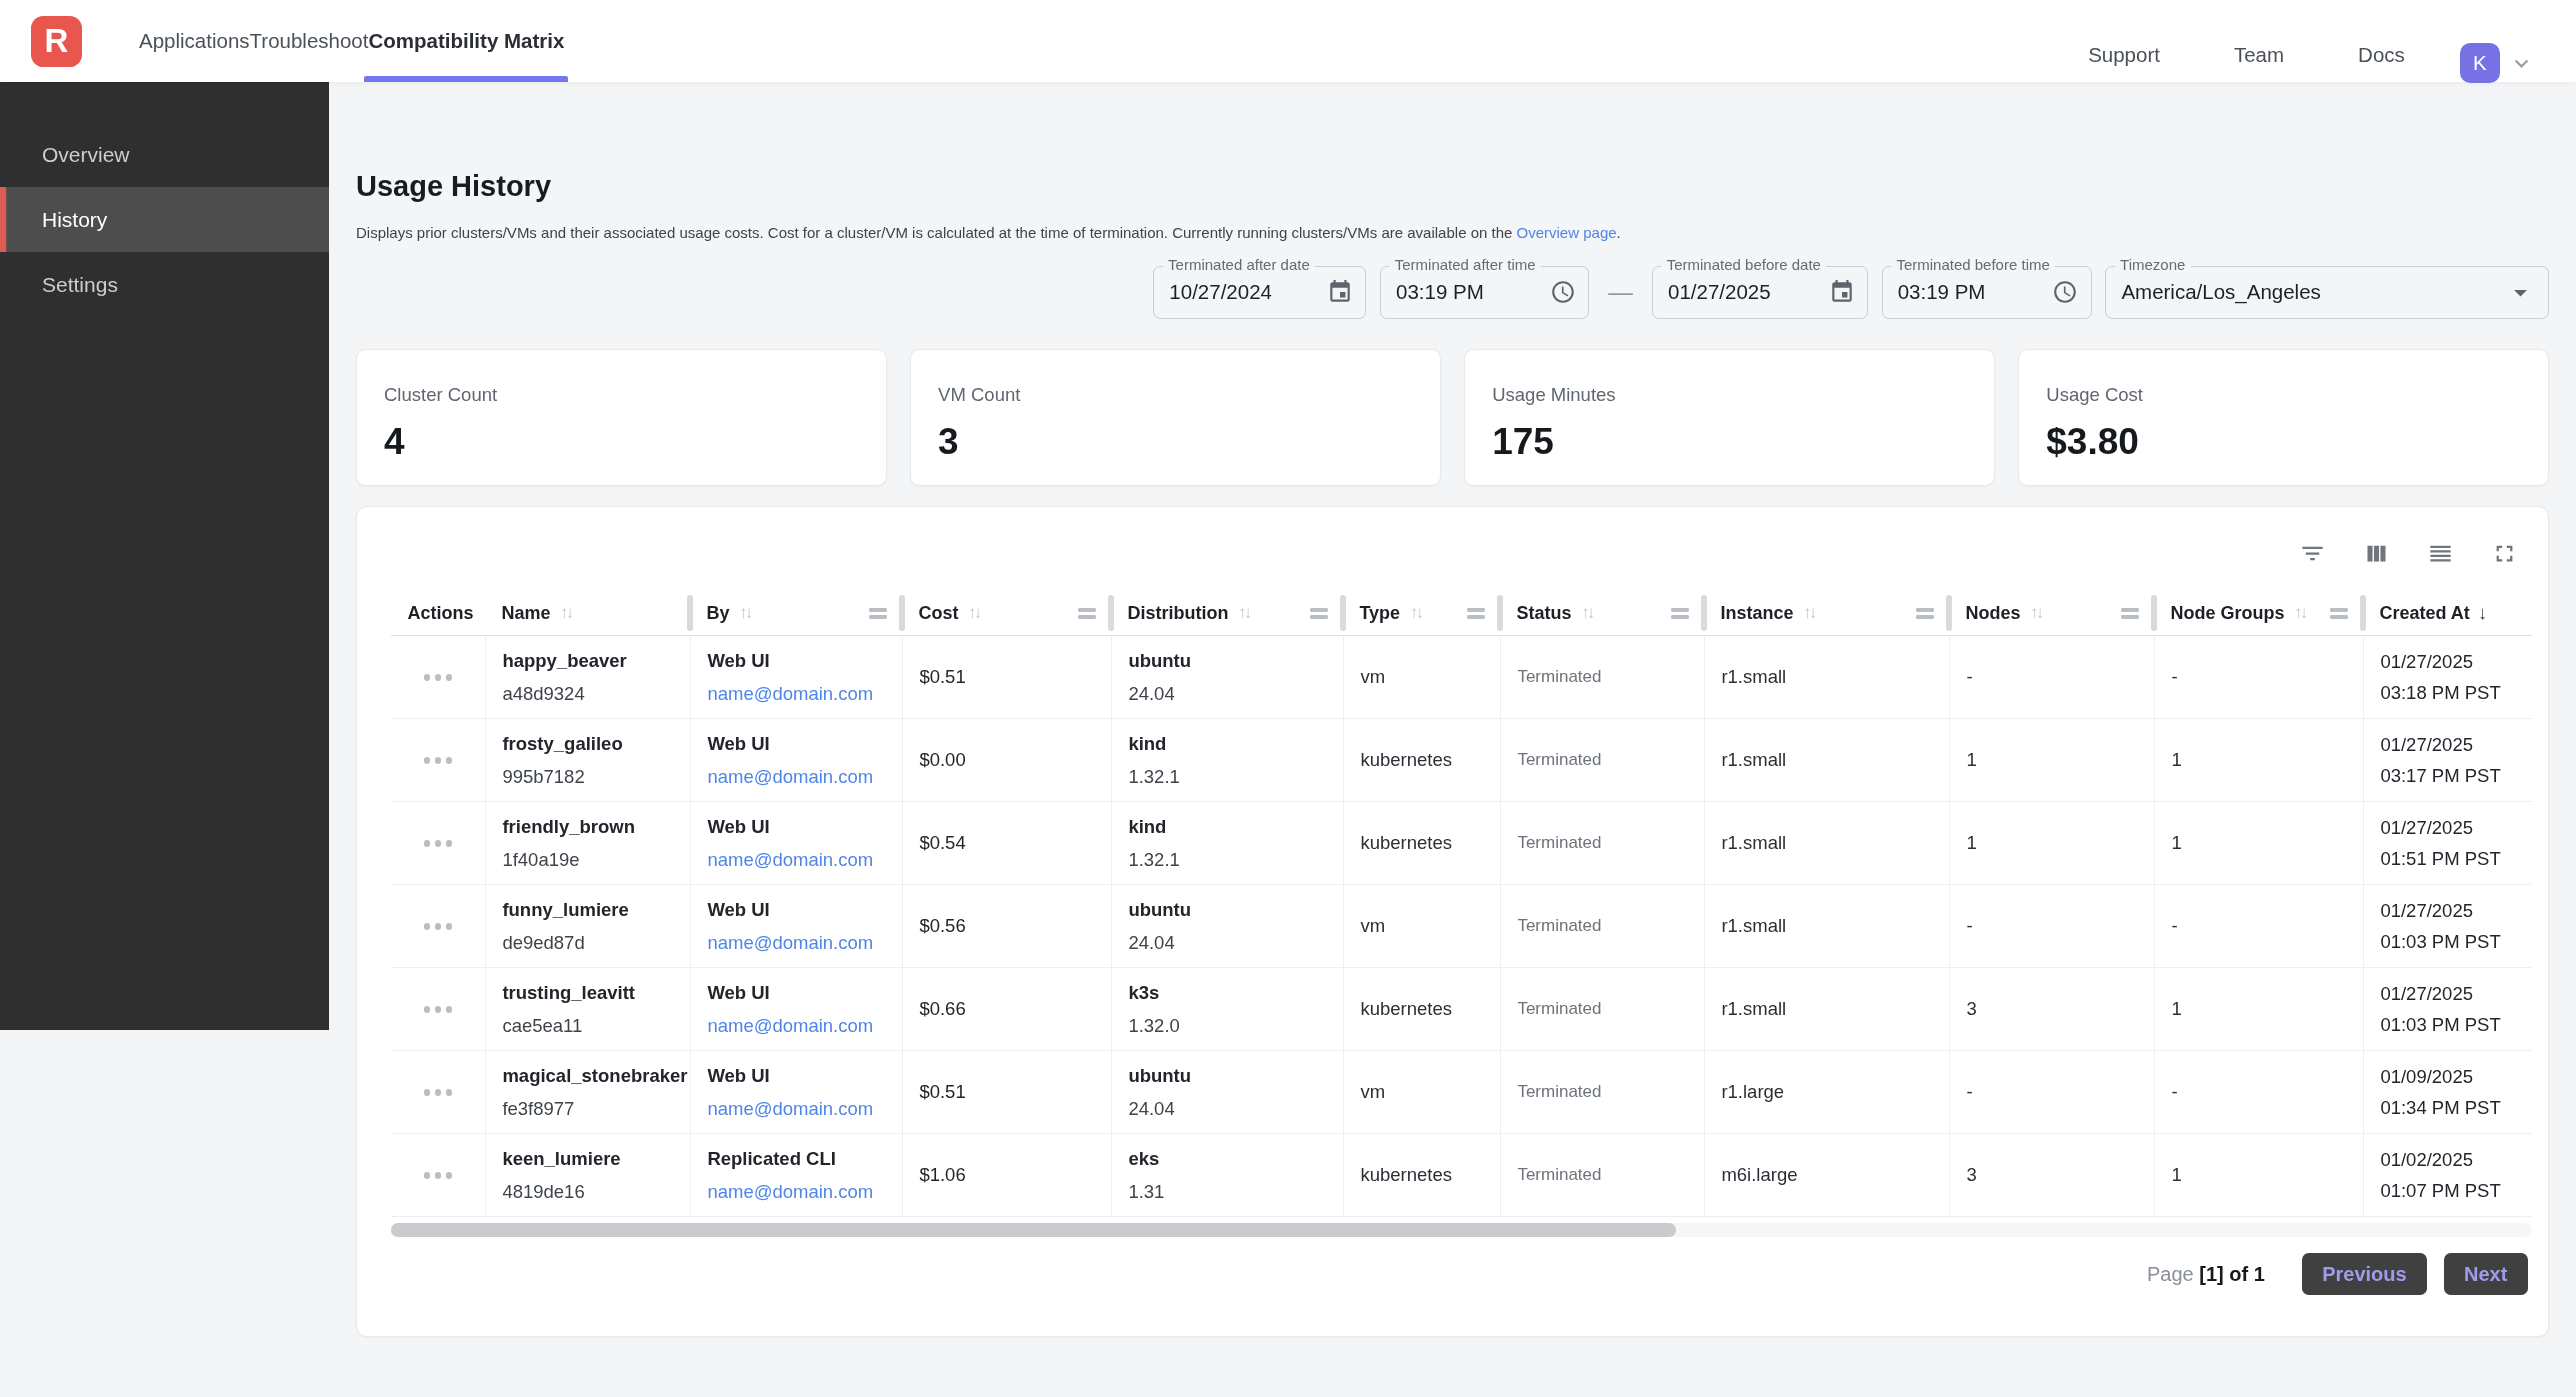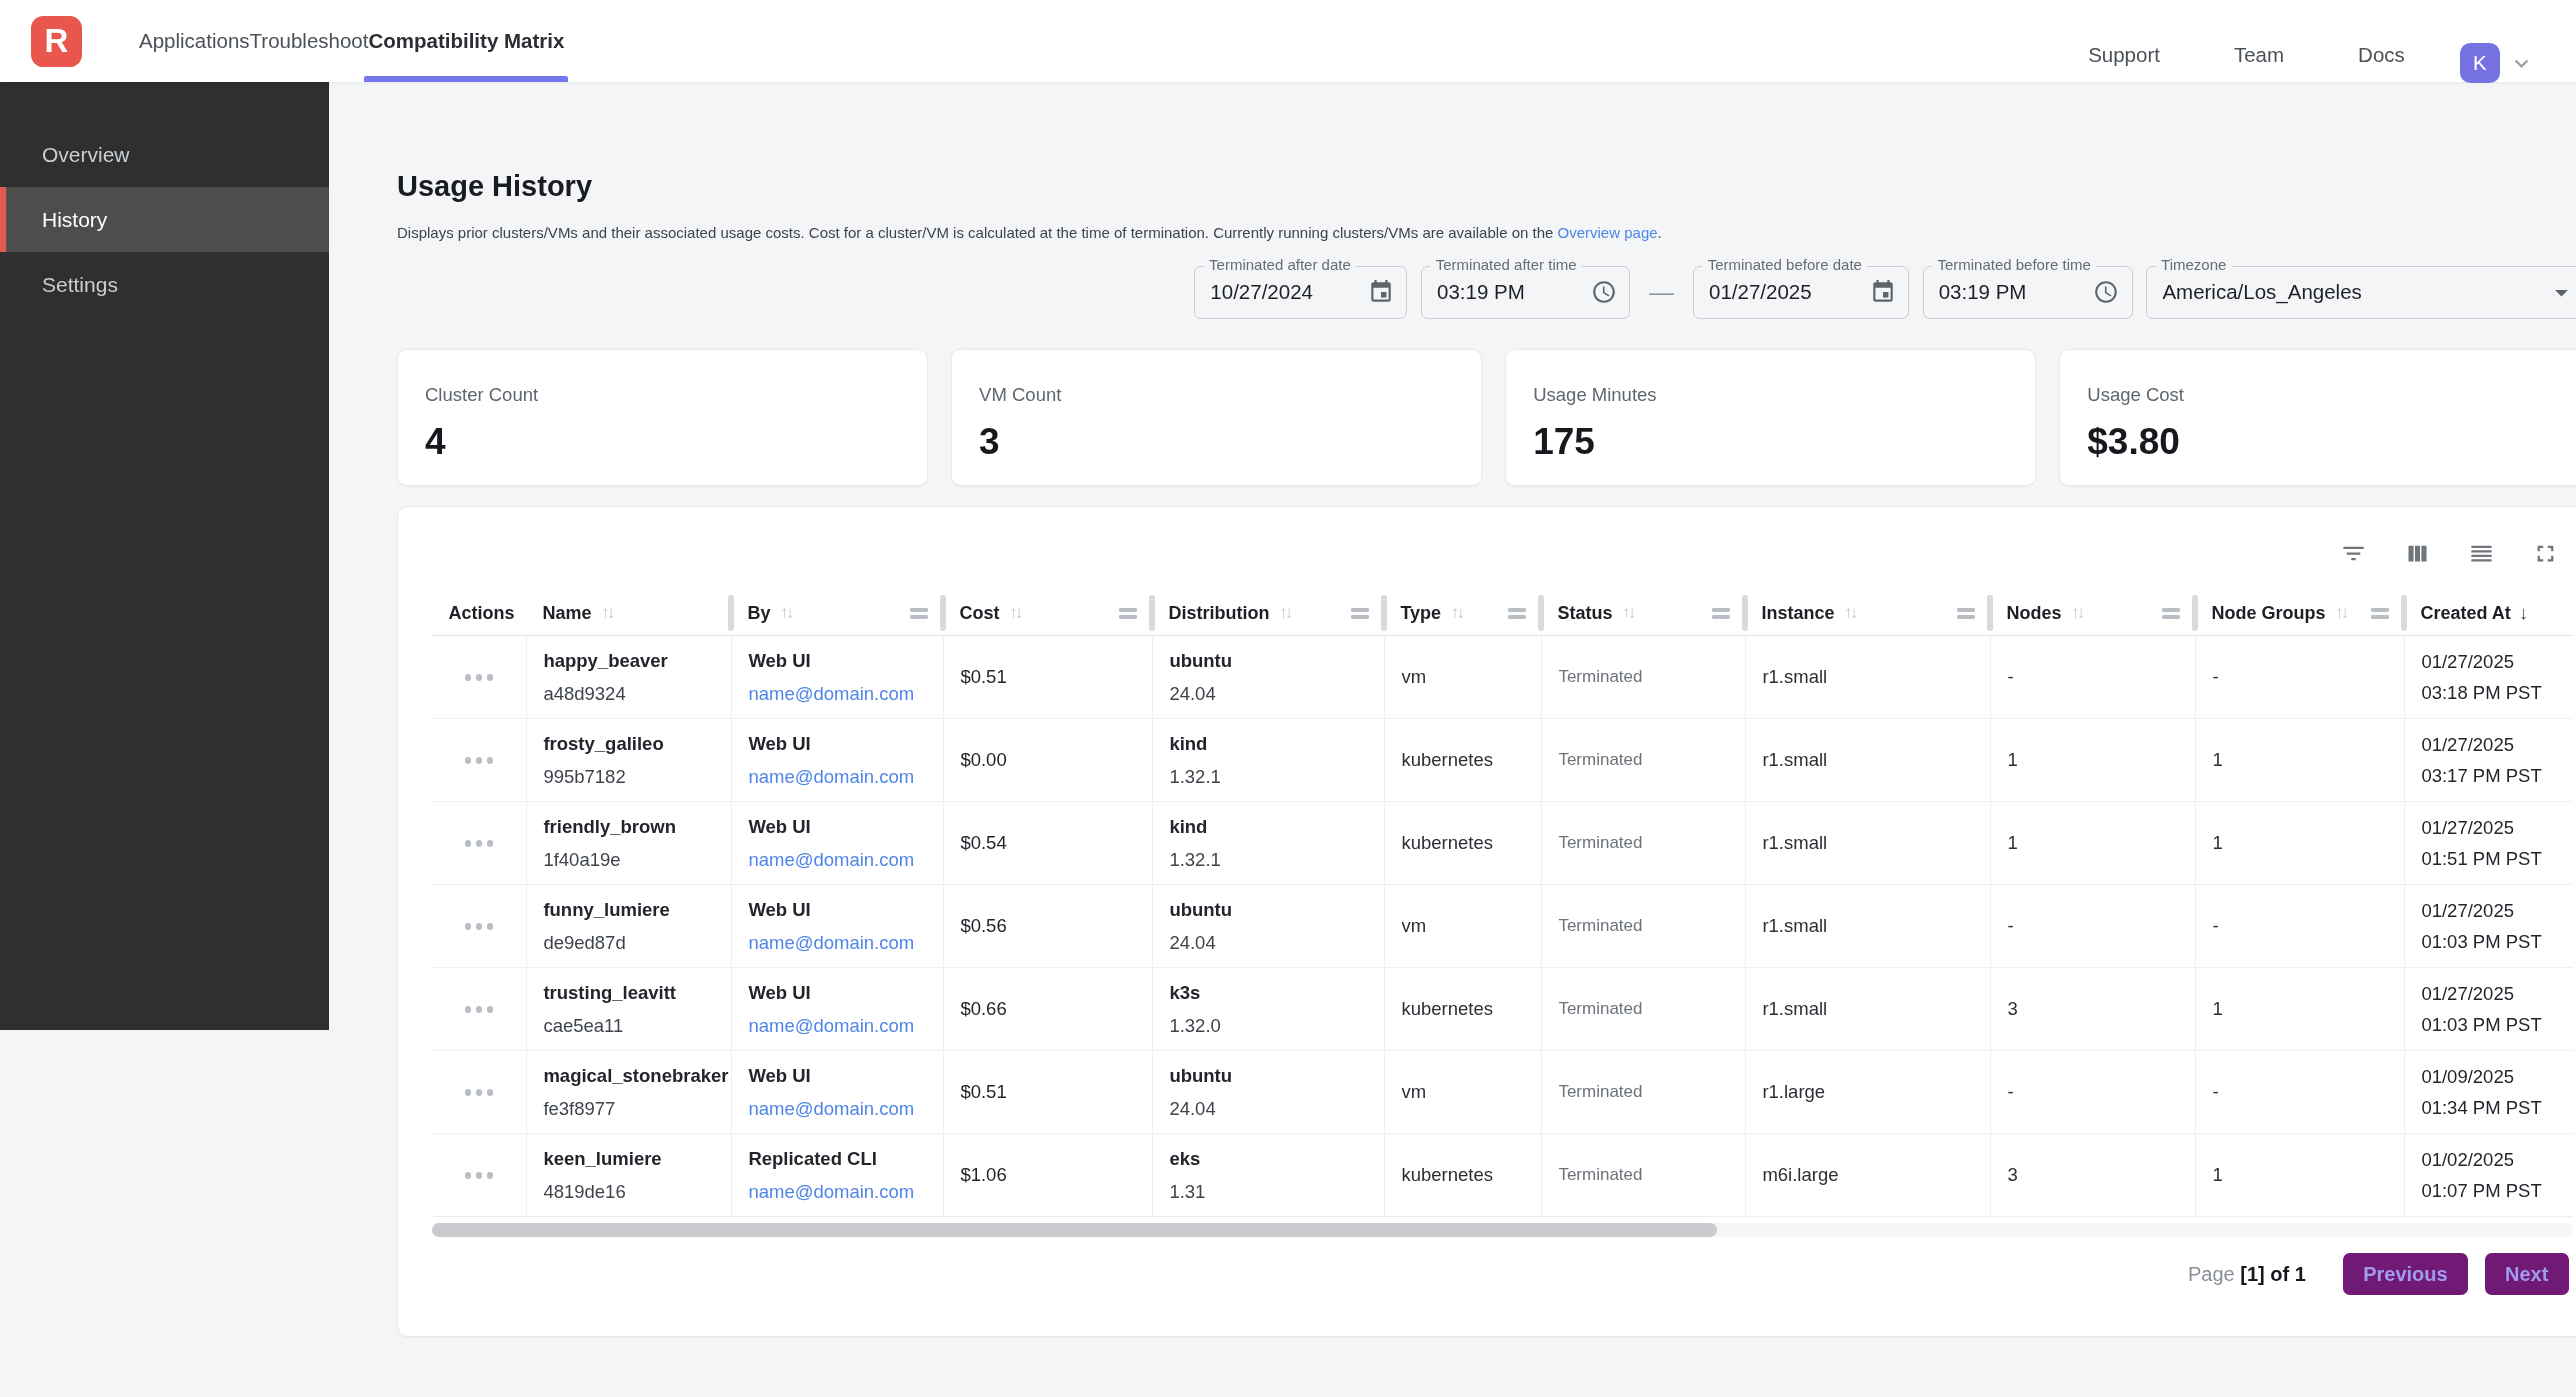--- a/index.html
+++ b/index.html
@@ -18,21 +18,21 @@
   .nav-tabs{display:flex;margin-left:57px;height:100%;}
   .nav-tab{display:flex;align-items:center;font-size:20.5px;color:#4b5158;position:relative;cursor:pointer;}
   .nav-tab.active{color:#2b2f35;font-weight:bold;}
   .tab-underline{position:absolute;left:-4.1px;right:-4.1px;bottom:0;height:6.2px;background:#7477ee;border-radius:2.1px 2.1px 0 0;}
   .nav-right{margin-left:auto;display:flex;align-items:flex-start;gap:74px;margin-top:44px;}
   .nav-link{font-size:20.5px;color:#4b5158;cursor:pointer;}
   .nav-user{display:flex;align-items:center;gap:8.2px;margin-left:-19px;cursor:pointer;}
   .avatar{width:40px;height:40px;border-radius:10.3px;background:#7672e3;color:#fff;
     font-size:20.5px;display:flex;align-items:center;justify-content:center;}
   
-  .layout{display:flex;height:948px;gap:41px;}
+  .layout{display:flex;height:948px;}
   .sidebar{width:329px;background:#2f2f2f;padding-top:40px;flex:none;}
   .side-item{height:65px;display:flex;align-items:center;padding-left:42px;
     font-size:21px;color:#c9ced3;cursor:pointer;}
   .side-item.active{background:#4d4d4d;color:#fff;box-shadow:inset 6.2px 0 0 #e05c52;}
   .main{flex:1;padding:0 28px 0 27px;margin-top:44px;}
   .page-title{margin:44px 0 0;font-size:29px;font-weight:bold;color:#181b1f;}
   .desc{margin:19px 0 0;font-size:15px;line-height:21px;color:#3e444b;max-width:1302px;}
   .desc a{color:#4f85e8;text-decoration:none;cursor:pointer;}
   
   .filters{display:flex;justify-content:flex-end;align-items:center;gap:13.7px;margin-top:22.6px;}
@@ -77,21 +77,21 @@
   .pl{color:#22262c;white-space:nowrap;}
   .pl.mt{margin-top:9.6px;}
   .td.status{color:#6d737b;font-size:17px;}
   .dots-btn{background:none;border:none;cursor:pointer;display:flex;gap:4.8px;padding:6.8px;}
   .dots-btn i{width:6.2px;height:6.2px;border-radius:50%;background:#b9bec4;display:block;}
   .hscroll{margin-top:5.5px;height:13.7px;border-radius:6.8px;background:#f5f6f7;position:relative;}
   .hthumb{position:absolute;left:0;top:0;height:13.7px;width:60%;border-radius:6.8px;background:#c9cbcf;cursor:grab;}
   .pager{display:flex;justify-content:flex-end;align-items:center;margin-top:16.4px;padding-right:4.1px;}
   .pg-text{font-size:20px;color:#8a9099;margin-right:20.5px;}
   .pg-text b{color:#15181c;}
-  .pg-btn{height:42px;padding:0 20.5px;border-radius:6.8px;background:#701a75;color:#a09bec;
+  .pg-btn{height:42px;padding:0 20.5px;border-radius:6.8px;background:#404040;color:#a09bec;
     font-size:20px;font-weight:bold;display:flex;align-items:center;border:none;
     font-family:"Liberation Sans",sans-serif;cursor:pointer;margin-left:16.4px;}
 </style>
 </head>
 <body>
 
 <header class="topnav">
   <div class="logo">
     <span>R</span>
   </div>

